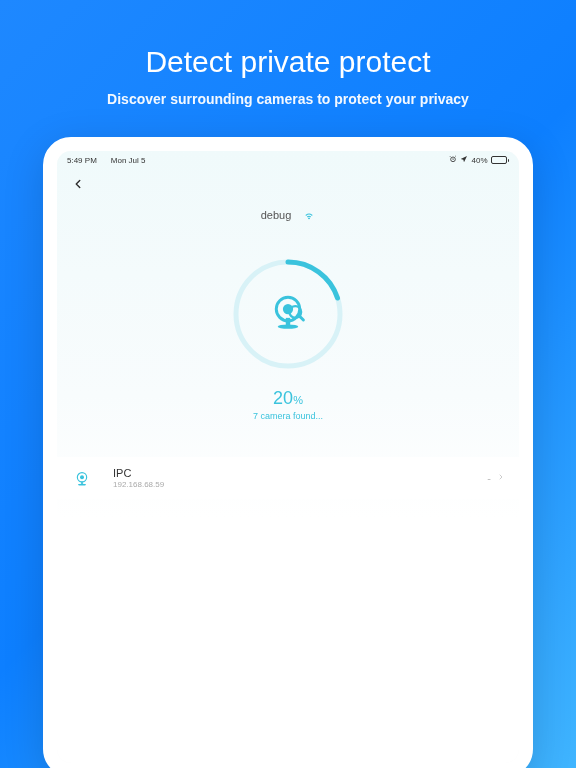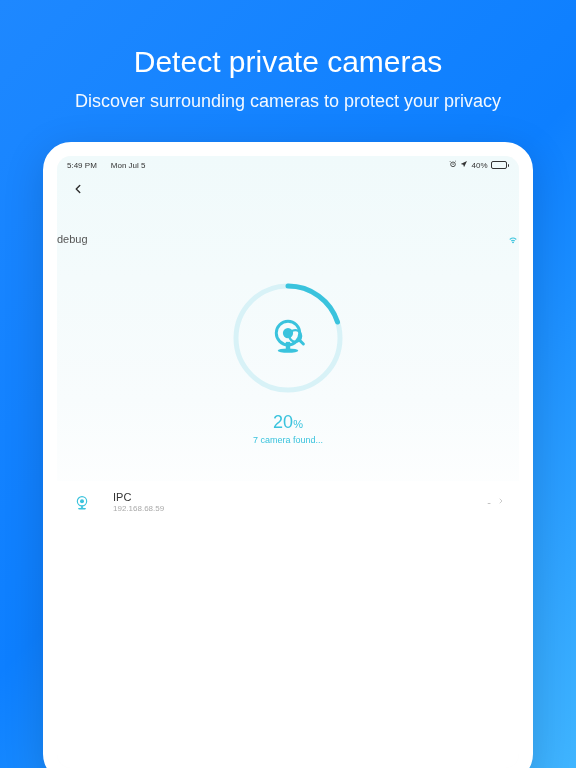--- a/index.html
+++ b/index.html
@@ -15,22 +15,22 @@
       text-align: center;
       padding: 45px 20px 30px;
       color: white;
     }
     .hero-title {
       font-size: 30px;
       font-weight: 400;
       margin-bottom: 12px;
     }
     .hero-subtitle {
-      font-size: 18px;
-      font-weight: 400;
+      font-size: 14px;
+      font-weight: 700;
       opacity: 0.95;
     }
     .tablet {
       width: 490px;
       height: 640px;
       margin: 0 auto;
       background: #fafafa;
       border-radius: 28px;
       border: 14px solid #fff;
       box-shadow: 0 10px 40px rgba(0,0,0,0.15);
@@ -69,23 +69,22 @@
       color: #333;
       cursor: pointer;
       display: inline-block;
       font-weight: 300;
     }
     .network-row {
       text-align: center;
       padding: 4px 0 10px;
       display: flex;
       align-items: center;
-      justify-content: space-between;
+      justify-content: center;
       gap: 12px;
-      margin-top: 19px;
     }
     .network-name {
       font-size: 11px;
       color: #555;
     }
     .wifi-small {
       color: #3ac3dd;
     }
     .scanner-area {
       text-align: center;
@@ -185,21 +184,21 @@
       width: 1.5px;
       height: 3px;
       background: #333;
       border-radius: 0 1px 1px 0;
     }
   </style>
 </head>
 <body>
 
 <div class="hero">
-  <div class="hero-title">Detect private cameras</div>
+  <div class="hero-title">Detect private protect</div>
   <div class="hero-subtitle">Discover surrounding cameras to protect your privacy</div>
 </div>
 
 <div class="tablet">
   <div class="screen">
 
     <div class="status-bar">
       <div class="status-left">
         <span>5:49 PM</span>
         <span>Mon Jul 5</span>

